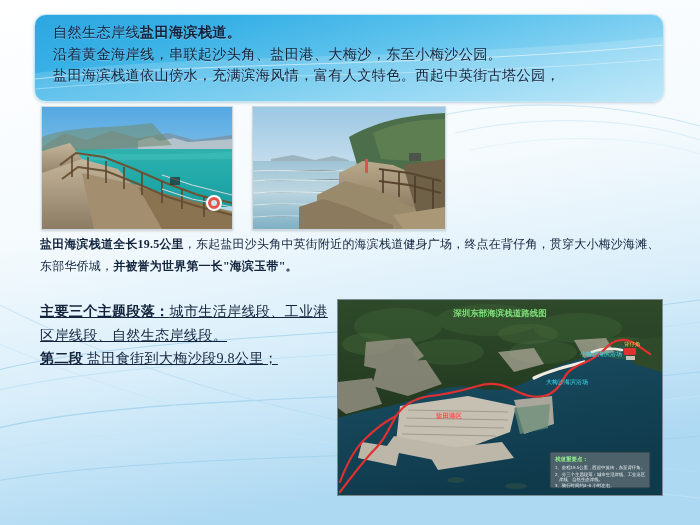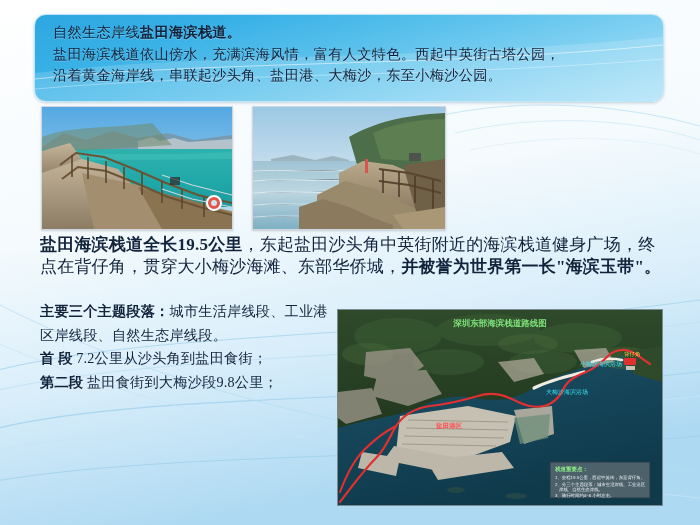--- a/index.html
+++ b/index.html
@@ -33,25 +33,25 @@
     text-shadow:0 1px 0 rgba(255,255,255,.25);
   }
   #banner .txt .b{font-weight:bold;font-family:Liberation Serif, serif;}
   
   .photo{position:absolute;border:1px solid #cfd8de;box-shadow:0 1px 2px rgba(0,0,0,.18);overflow:hidden;background:#9cc;}
   #photo1{left:41px;top:106px;width:190px;height:122px;}
   #photo2{left:252px;top:106px;width:192px;height:122px;}
   .ph-svg{display:block;width:100%;height:100%;}
   
   .body-text{position:absolute;color:#12233c;}
-  #para-mid{left:40px;top:234px;width:624px;font-size:17px;line-height:21.5px;letter-spacing:.2px;}
-  #para-left{left:40px;top:300px;width:300px;font-size:14.2px;line-height:23.6px;letter-spacing:.2px;}
+  #para-mid{left:40px;top:234px;width:624px;font-size:12px;line-height:21.5px;letter-spacing:.2px;}
+  #para-left{left:40px;top:300px;width:300px;font-size:14.2px;line-height:23.6px;letter-spacing:.2px;text-decoration:underline;}
   .bold{font-weight:bold;}
   
-  #map{position:absolute;left:337px;top:309px;width:324px;height:195px;border:1px solid #7c8a92;overflow:hidden;background:#10303a;}
+  #map{position:absolute;left:337px;top:299px;width:324px;height:195px;border:1px solid #7c8a92;overflow:hidden;background:#10303a;}
   .map-svg{display:block;width:100%;height:100%;}
 </style>
 </head>
 <body>
 
 <div id="slide">
 
   <svg class="bg-svg" viewBox="0 0 700 525" preserveAspectRatio="none">
     <defs>
       <linearGradient id="bgGrad" x1="0" y1="0" x2="0.25" y2="1">
@@ -84,22 +84,22 @@
   <div id="banner">
     <svg class="banner-sheen" viewBox="0 0 628 86" preserveAspectRatio="none">
       <path d="M0,58 C160,38 380,46 628,22 L628,86 L0,86 Z" fill="#ffffff" opacity=".16"></path>
       <path d="M0,64 C170,46 400,52 628,30" fill="none" stroke="#ffffff" stroke-width="1" opacity=".55"></path>
       <path d="M0,74 C180,58 420,62 628,44" fill="none" stroke="#ffffff" stroke-width="1" opacity=".35"></path>
     </svg>
     <div class="txt">
       <div>
         <span>自然生态岸线</span><span class="b">盐田海滨栈道。</span>
       </div>
+      <div>沿着黄金海岸线，串联起沙头角、盐田港、大梅沙，东至小梅沙公园。</div>
       <div>盐田海滨栈道依山傍水，充满滨海风情，富有人文特色。西起中英街古塔公园，</div>
-      <div>沿着黄金海岸线，串联起沙头角、盐田港、大梅沙，东至小梅沙公园。</div>
     </div>
   </div>
 
   <div id="photo1" class="photo">
     <svg class="ph-svg" viewBox="0 0 190 122" preserveAspectRatio="none">
       <defs>
         <linearGradient id="sky1" x1="0" y1="0" x2="0" y2="1">
           <stop offset="0%" stop-color="#55a8e2"></stop>
             <stop offset="60%" stop-color="#8fc9ec"></stop>
             <stop offset="100%" stop-color="#cfe6f2"></stop>
@@ -200,24 +200,20 @@
 
   <div class="body-text" id="para-mid">
     <span class="bold">盐田海滨栈道全长19.5公里</span><span>，东起盐田沙头角中英街附近的海滨栈道健身广场，终点在背仔角，贯穿大小梅沙海滩、东部华侨城，</span><span class="bold">并被誉为世界第一长"海滨玉带"。</span>
   </div>
 
   <div class="body-text" id="para-left">
     <div>
       <span class="bold">主要三个主题段落：</span><span>城市生活岸线段、工业港区岸线段、自然生态岸线段。</span>
     </div>
     <div>
-      <span class="bold">首 段</span>
-      <span>7.2公里从沙头角到盐田食街；</span>
-    </div>
-    <div>
       <span class="bold">第二段</span>
       <span>盐田食街到大梅沙段9.8公里；</span>
     </div>
   </div>
 
   <div id="map">
     <svg class="map-svg" viewBox="0 0 324 195" preserveAspectRatio="none">
       <defs>
         <linearGradient id="water" x1="0" y1="0" x2="0.3" y2="1">
           <stop offset="0%" stop-color="#1d4f60"></stop>

